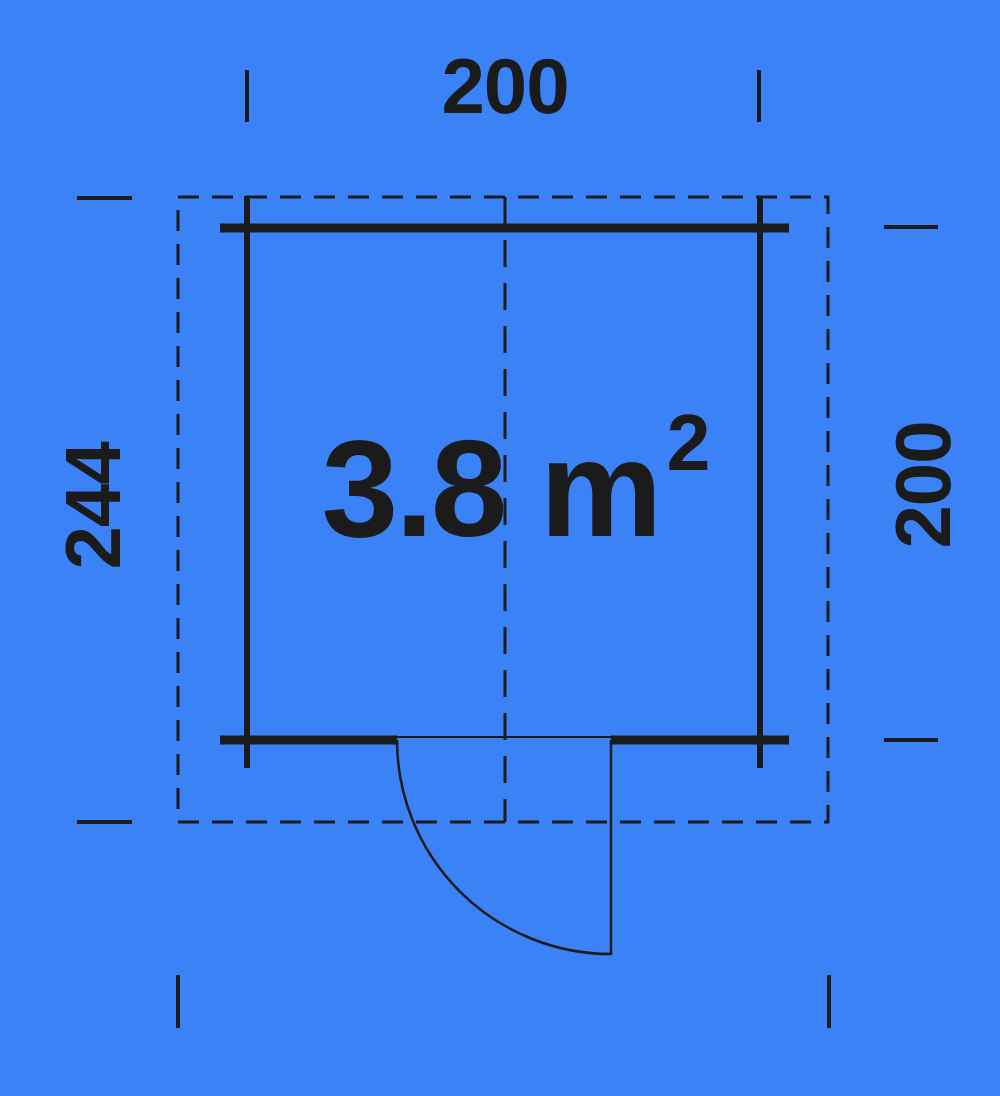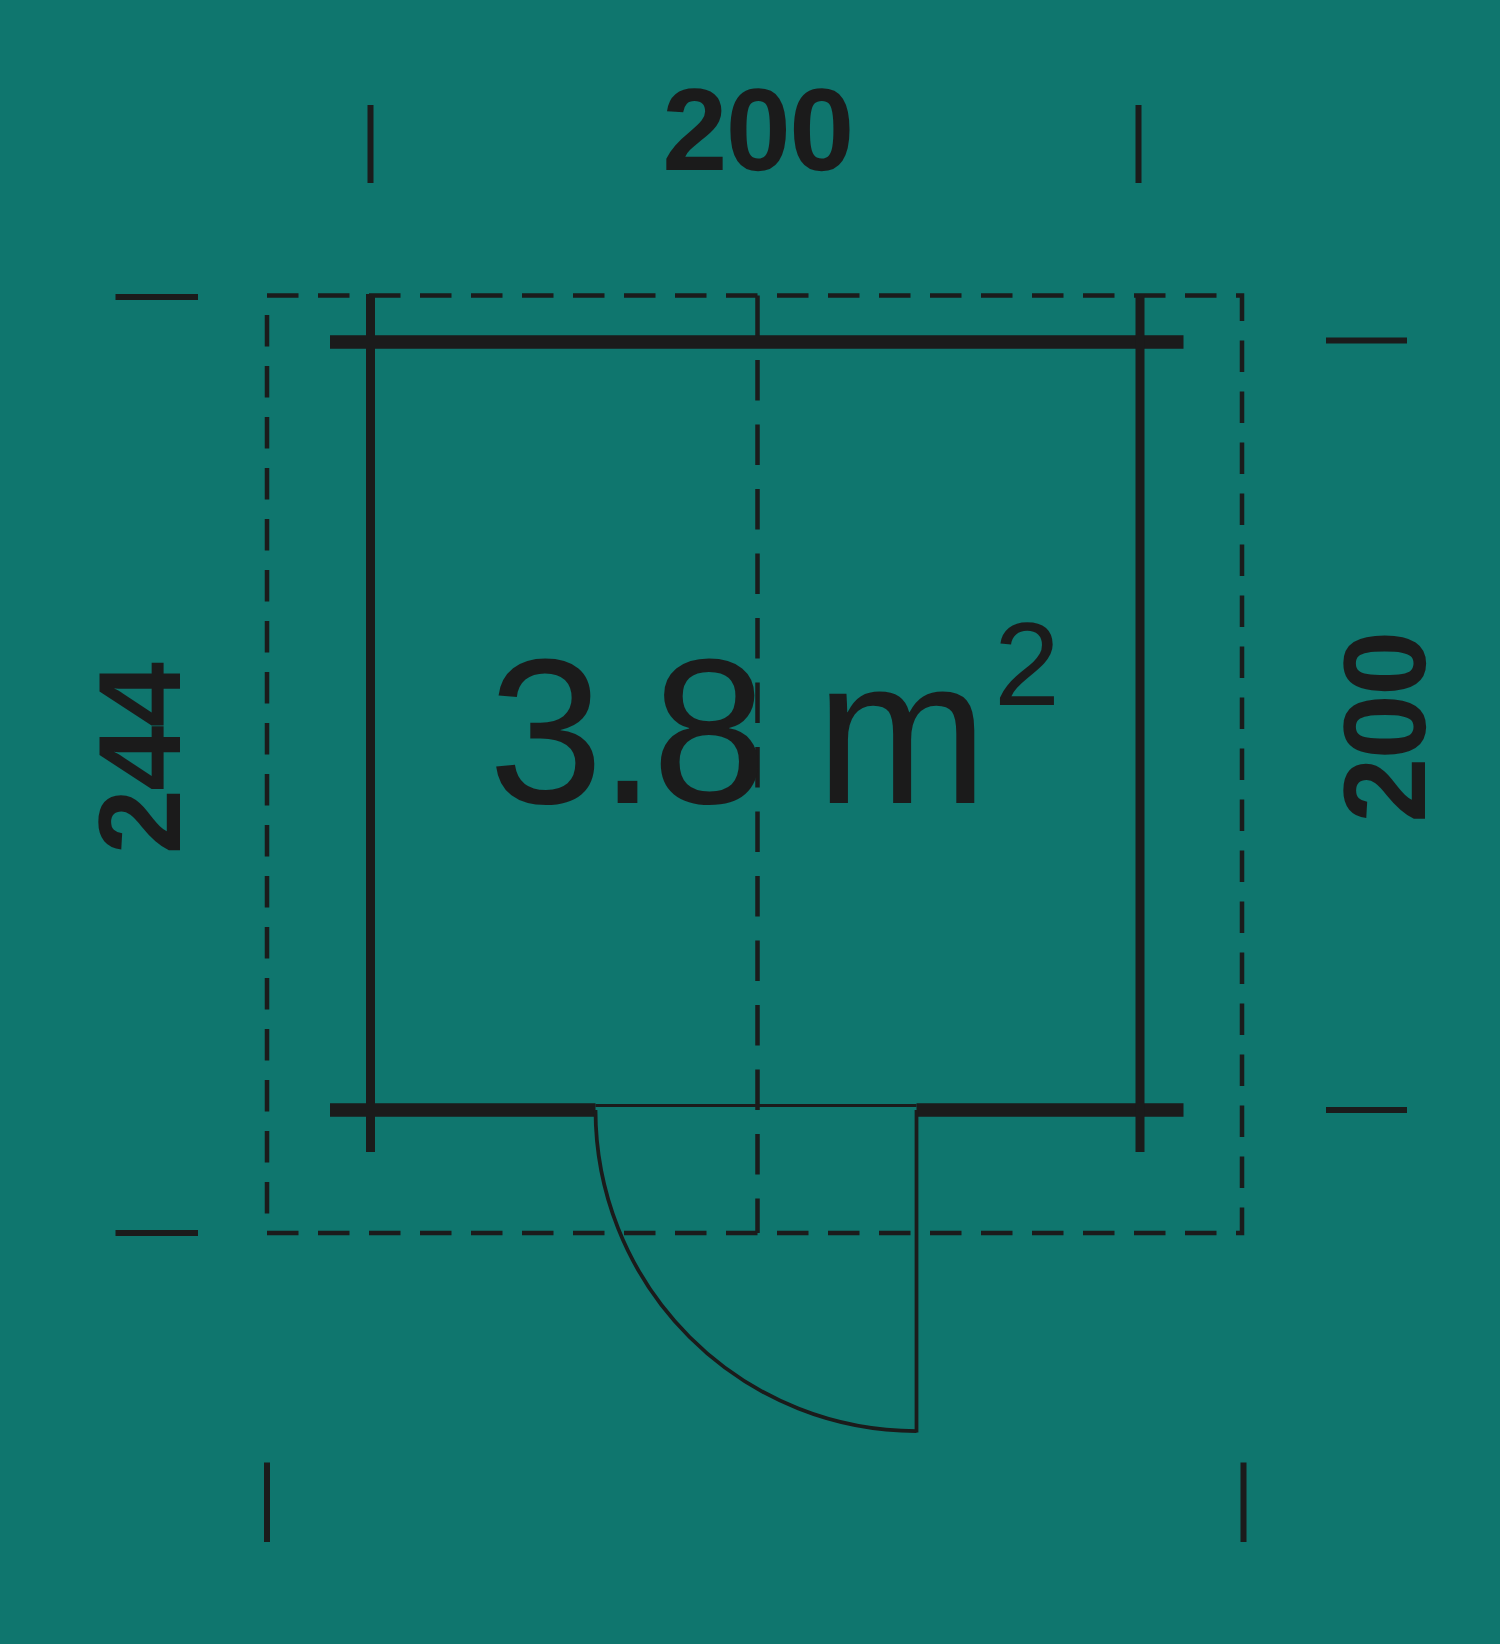--- a/index.html
+++ b/index.html
@@ -4,21 +4,21 @@
 <style>
   html, body {
     margin: 0;
     padding: 0;
     background: #ffffff;
   }
   #canvas {
     position: relative;
     width: 1000px;
     height: 1096px;
-    background: #0f766e;
+    background: #3b82f6;
     overflow: hidden;
     font-family: "Liberation Sans", "DejaVu Sans", sans-serif;
     color: #1b1b1b;
   }
   #plan-svg {
     position: absolute;
     left: 0;
     top: 0;
     width: 1000px;
     height: 1096px;
@@ -40,21 +40,21 @@
   .dim-bottom { left: 503px; top: 1015px; transform: translate(-50%,-50%); }
   .dim-left   { left: 93px;  top: 506px; transform: translate(-50%,-50%) rotate(-90deg); }
   .dim-right  { left: 923px; top: 485px; transform: translate(-50%,-50%) rotate(-90deg); }
   .area-label {
     position: absolute;
     left: 516px;
     top: 488px;
     transform: translate(-50%,-50%);
     display: flex;
     align-items: flex-start;
-    font-weight: 400;
+    font-weight: 700;
     white-space: nowrap;
   }
   .area-main {
     font-size: 138px;
     line-height: 1;
     letter-spacing: -3px;
   }
   .area-sup {
     font-size: 79px;
     line-height: 1;

